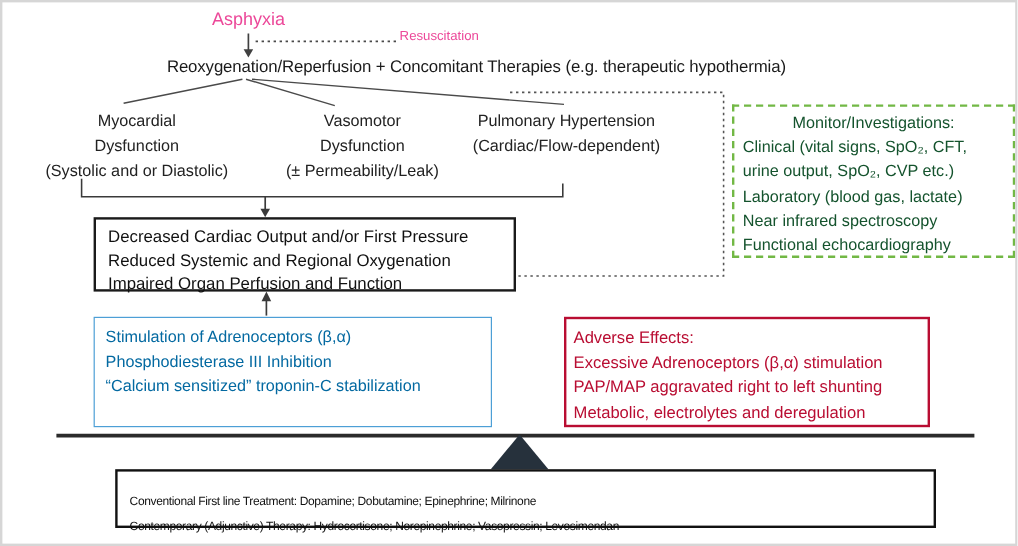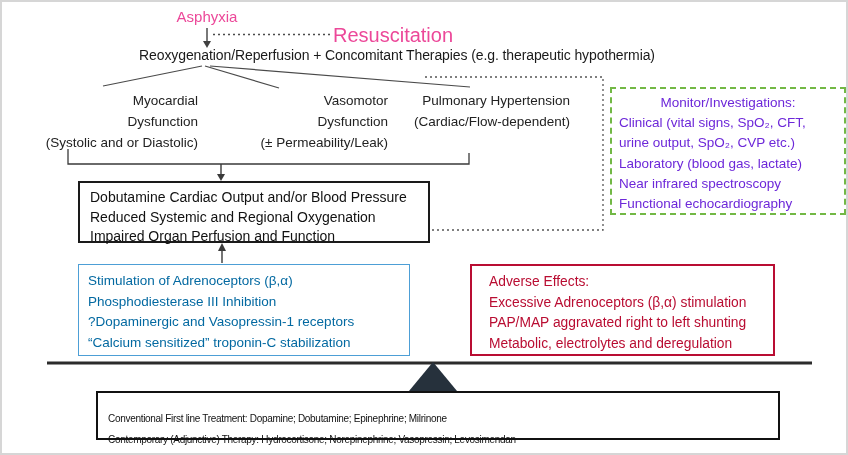--- a/index.html
+++ b/index.html
@@ -8,39 +8,39 @@
     width:844px;height:451px;
     background:#ffffff;
     border:2px solid #d6d6d6;
     font-family:"Liberation Sans", sans-serif;
     color:#1a1a1a;
     overflow:hidden;
   }
   .abs{position:absolute;}
   .lbl{font-size:15px;color:#ec4899;white-space:nowrap;}
   .centered{text-align:center;}
-  .branch{font-size:13.5px;line-height:21px;text-align:right;color:#222;}
+  .branch{font-size:13.5px;line-height:21px;text-align:center;color:#222;}
   .box{box-sizing:border-box;}
   .line{display:block;}
   #reox-line{font-size:14px;letter-spacing:-0.1px;text-align:center;}
   #consequence-box{
     border:2px solid #1a1a1a;padding:5px 10px;
     font-size:14px;line-height:19.5px;color:#111;
   }
   #mechanism-box{
     border:1.5px solid #4d9fd6;padding:6px 9px;
     font-size:13.5px;line-height:20.5px;color:#0369a1;
   }
   #adverse-box{
-    border:2px solid #b90d32;padding:6px 17px;
+    border:2px solid #b90d32;padding:6px 6px;
     font-size:13.8px;line-height:20.5px;color:#b90d32;
   }
   #monitor-box{
     border:2px dashed #72b845;padding:4px 7px;
-    font-size:13.5px;line-height:20.2px;color:#6d28d9;
+    font-size:13.5px;line-height:20.2px;color:#14532d;
   }
   #monitor-box .hdr{text-align:center;display:block;}
   #treatment-box{
     border:2.5px solid #111;padding:16px 10px;
     font-size:10px;line-height:20.5px;color:#111;letter-spacing:-0.3px;
     white-space:nowrap;
   }
 </style>
 </head>
 <body>
@@ -77,21 +77,21 @@
       </g>
 
       <line x1="45" y1="361" x2="810" y2="361" stroke="#2b2b2b" stroke-width="3"></line>
 
       <polygon points="431,360 407,389 455,389" fill="#26313c"></polygon>
     </svg>
   </div>
 
   <div class="abs lbl centered" style="left:153;left:153px;top:6px;width:104px;">Asphyxia</div>
 
-  <div class="abs lbl" style="left:331px;top:22px;font-size:20px;">Resuscitation</div>
+  <div class="abs lbl" style="left:331px;top:22px;font-size:11px;">Resuscitation</div>
 
   <div class="abs centered" id="reox-line" style="left:0px;top:45px;width:790px;">Reoxygenation/Reperfusion + Concomitant Therapies (e.g. therapeutic hypothermia)</div>
 
   <div class="abs branch" style="left:28px;top:88px;width:168px;">
     <span class="line">Myocardial</span>
     <span class="line">Dysfunction</span>
     <span class="line">(Systolic and or Diastolic)</span>
   </div>
 
   <div class="abs branch" style="left:214px;top:88px;width:172px;">
@@ -108,29 +108,28 @@
   <div class="abs box" id="monitor-box" style="left:608px;top:85px;width:236px;height:128px;">
     <span class="hdr">Monitor/Investigations:</span>
     <span class="line">Clinical (vital signs, SpO₂, CFT,</span>
     <span class="line">urine output, SpO₂, CVP etc.)</span>
     <span class="line">Laboratory (blood gas, lactate)</span>
     <span class="line">Near infrared spectroscopy</span>
     <span class="line">Functional echocardiography</span>
   </div>
 
   <div class="abs box" id="consequence-box" style="left:76px;top:179px;width:352px;height:62px;">
-    <span class="line">Dobutamine Cardiac Output and/or Blood Pressure</span>
+    <span class="line">Decreased Cardiac Output and/or First Pressure</span>
     <span class="line">Reduced Systemic and Regional Oxygenation</span>
     <span class="line">Impaired Organ Perfusion and Function</span>
   </div>
 
   <div class="abs box" id="mechanism-box" style="left:76px;top:262px;width:332px;height:92px;">
     <span class="line">Stimulation of Adrenoceptors (β,α)</span>
     <span class="line">Phosphodiesterase III Inhibition</span>
-    <span class="line">?Dopaminergic  and Vasopressin-1 receptors</span>
     <span class="line">“Calcium sensitized” troponin-C stabilization</span>
   </div>
 
   <div class="abs box" id="adverse-box" style="left:468px;top:262px;width:305px;height:92px;">
     <span class="line">Adverse Effects:</span>
     <span class="line">Excessive Adrenoceptors (β,α) stimulation</span>
     <span class="line">PAP/MAP aggravated right to left shunting</span>
     <span class="line">Metabolic, electrolytes and deregulation</span>
   </div>
 

